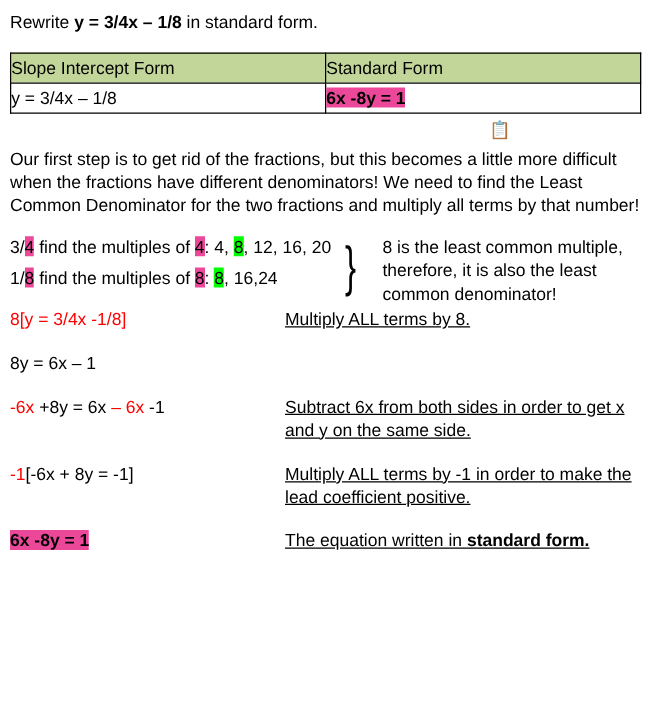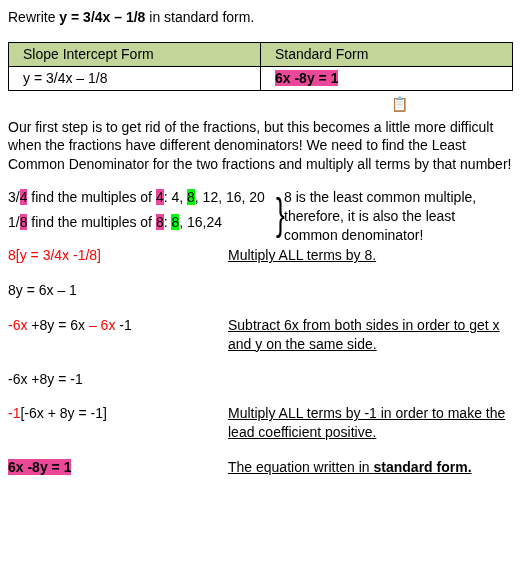--- a/index.html
+++ b/index.html
@@ -13,21 +13,21 @@
     line-height: 1.35;
   }
   .title { margin-bottom: 15px; }
   table {
     border-collapse: collapse;
     width: 100%;
     margin-bottom: 6px;
   }
   td {
     border: 1px solid #000;
-    padding: 2px 14px;
+    padding: 2px 0;
     width: 50%;
     vertical-align: top;
   }
   .hdr { background: #c2d69a; }
   .hl-y { background: #ec4899; }
   .hl-g { background: #00ff00; }
   .red { color: #ff0000; }
   b { font-weight: bold; }
   .para { margin: 4px 0 14px 0; }
   .row { display: flex; align-items: flex-start; justify-content: center; }
@@ -39,21 +39,21 @@
   .brace {
     position: absolute;
     left: 265px;
     top: 4px;
     font-size: 44px;
     line-height: 44px;
     transform: scaleX(0.6);
   }
   .brace-note {
     position: absolute;
-    left: 276px;
+    left: 298px;
     top: 0;
     width: 210px;
   }
   .steps .row { margin: 6px 0 16px 0; }
   .paste-icon { text-align:center; font-size:14px; color:#333; margin-top:-2px; margin-bottom:2px; padding-left:280px;}
 </style>
 </head>
 <body>
 
 <div class="title">
@@ -102,24 +102,20 @@
     <div class="step-right"></div>
   </div>
 
   <div class="row">
     <div class="step-left">
       <span class="red">-6x</span><span> +8y = 6x </span><span class="red">– 6x </span><span>-1</span>
     </div>
     <div class="step-right">Subtract 6x from both sides in order to get x and y on the same side.</div>
   </div>
 
-  <div class="row">
-    <div class="step-left">-6x +8y = -1</div>
-    <div class="step-right"></div>
-  </div>
 
   <div class="row">
     <div class="step-left">
       <span class="red">-1</span><span>[-6x + 8y = -1]</span>
     </div>
     <div class="step-right">Multiply ALL terms by -1 in order to make the lead coefficient positive.</div>
   </div>
 
   <div class="row">
     <div class="step-left">

